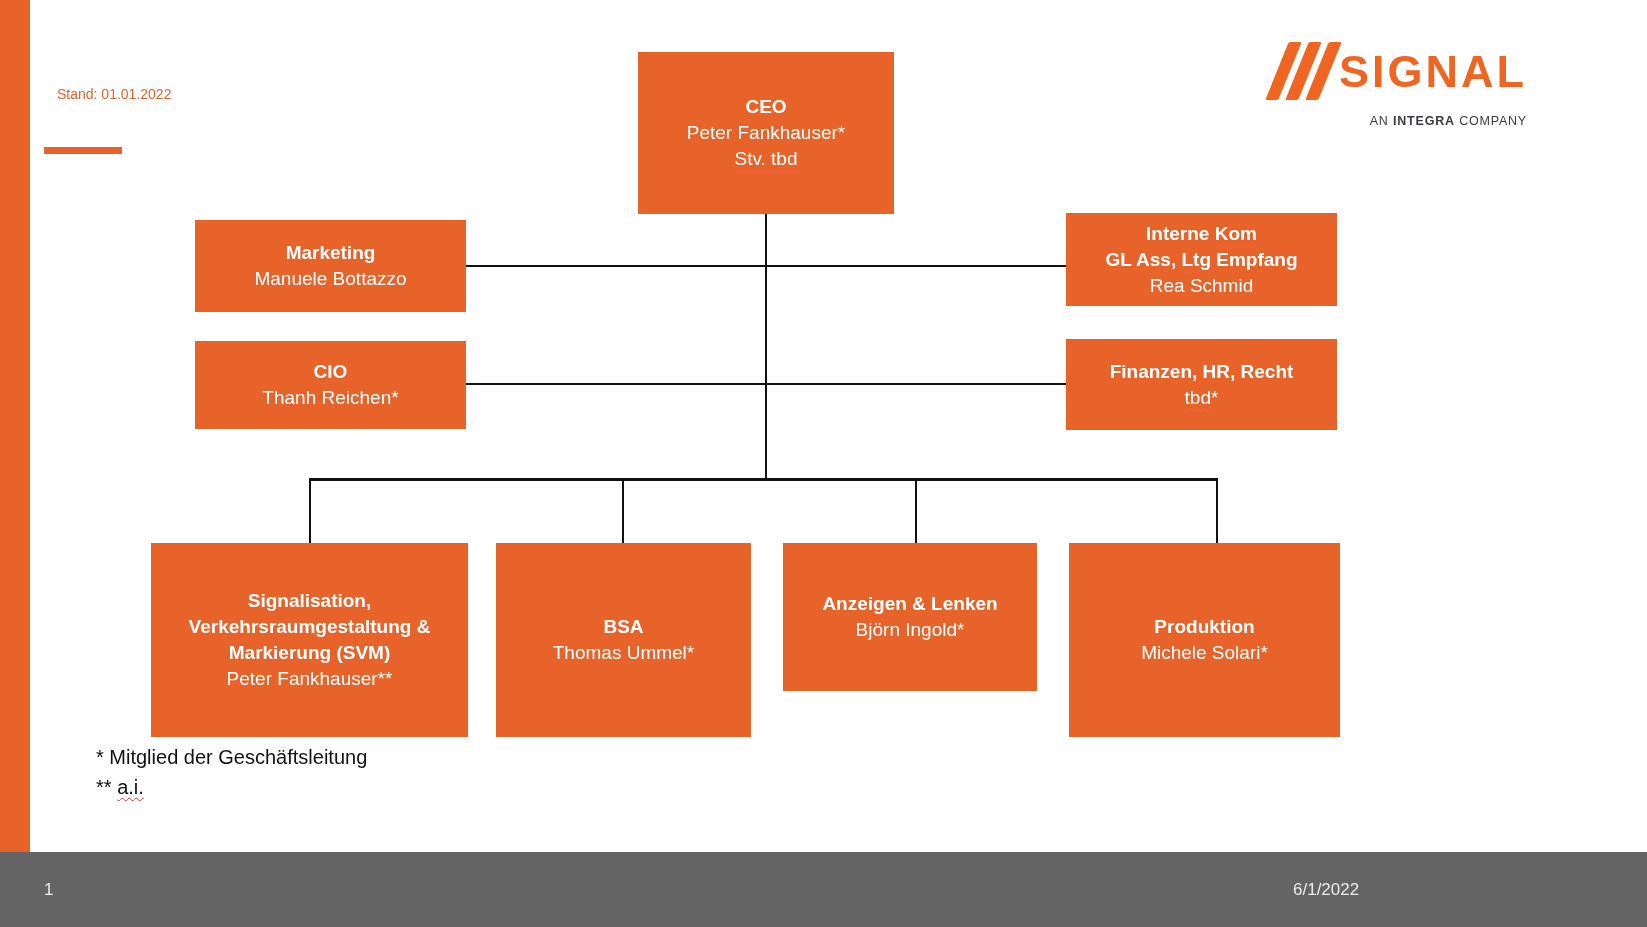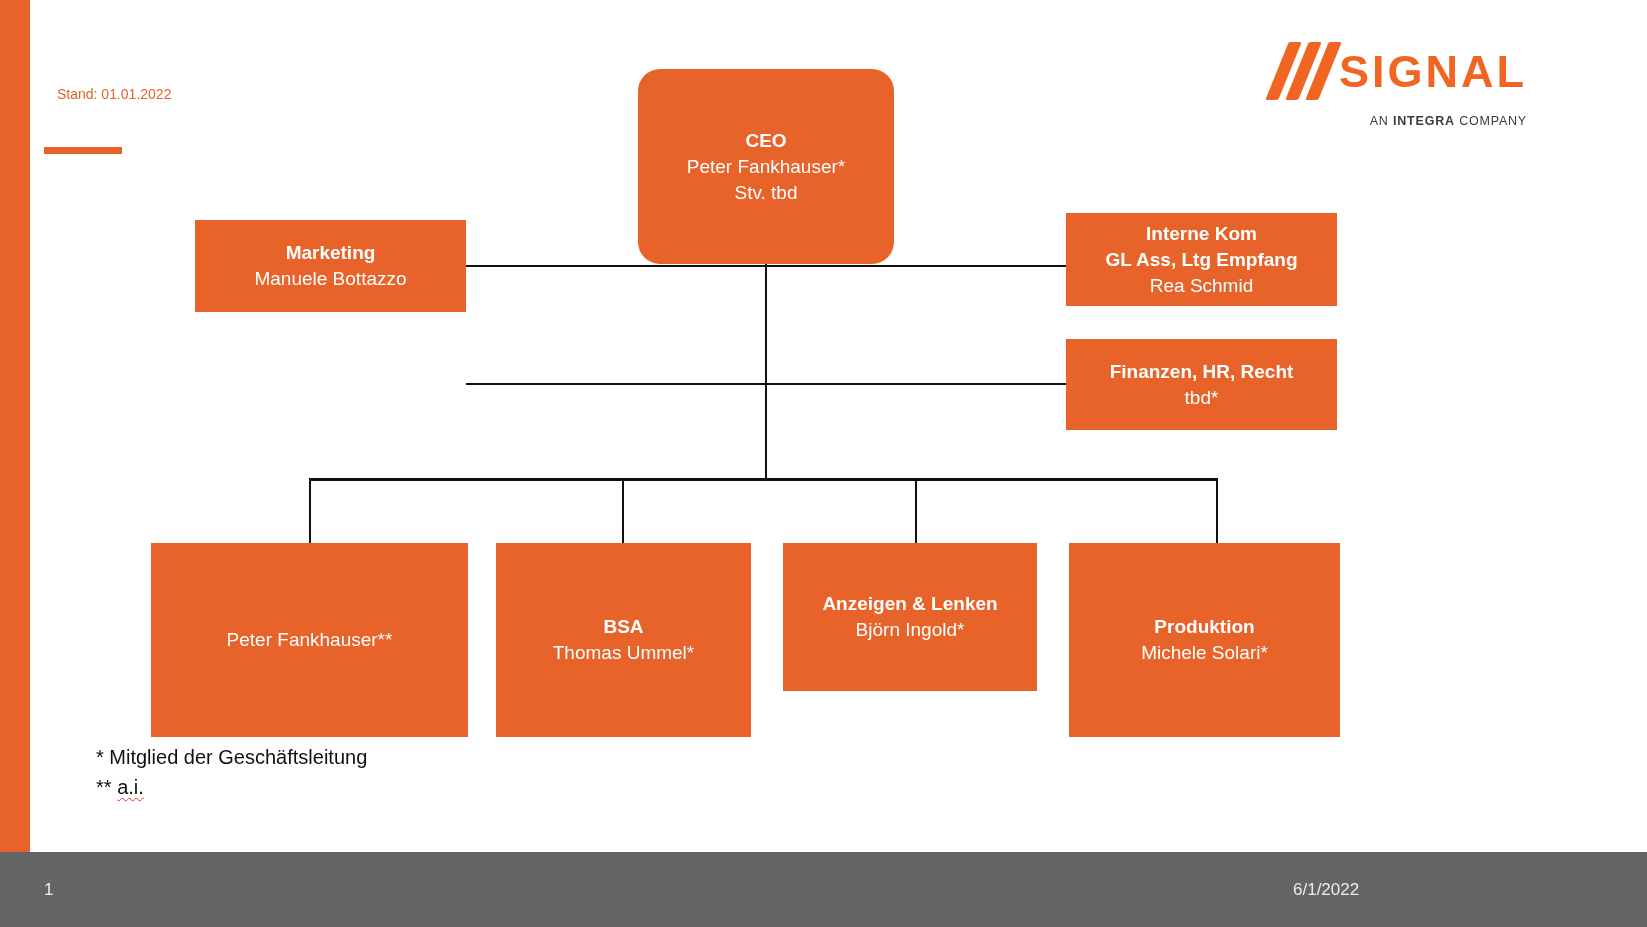--- a/index.html
+++ b/index.html
@@ -110,21 +110,21 @@
   }
   .box .t { font-weight: 700; }
   .wavy {
     text-decoration-line: underline;
     text-decoration-style: wavy;
     text-decoration-color: #ff5a4e;
     text-decoration-thickness: 1px;
     text-underline-offset: 4px;
     text-align: right;
   }
-  .b-ceo        { left: 638px;  top: 69px;  width: 256px; height: 195px; border-radius: 22px; }
+  .b-ceo        { left: 638px;  top: 52px;  width: 256px; height: 162px; }
   .b-marketing  { left: 195px;  top: 220px; width: 271px; height: 92px; }
   .b-cio        { left: 195px;  top: 341px; width: 271px; height: 88px; }
   .b-interne    { left: 1066px; top: 213px; width: 271px; height: 93px; }
   .b-finanzen   { left: 1066px; top: 339px; width: 271px; height: 91px; }
   .b-svm        { left: 151px;  top: 543px; width: 317px; height: 194px; }
   .b-bsa        { left: 496px;  top: 543px; width: 255px; height: 194px; }
   .b-anzeigen   { left: 783px;  top: 543px; width: 254px; height: 148px; }
   .b-produktion { left: 1069px; top: 543px; width: 271px; height: 194px; }
 
   
@@ -201,33 +201,38 @@
     <div class="t">CEO</div>
     <div>Peter Fankhauser*</div>
     <div class="wavy">Stv. tbd</div>
   </div>
 
   <div class="box b-marketing">
     <div class="t">Marketing</div>
     <div>Manuele Bottazzo</div>
   </div>
 
+  <div class="box b-cio">
+    <div class="t">CIO</div>
+    <div>Thanh Reichen*</div>
+  </div>
 
   <div class="box b-interne">
     <div class="t"><span>Interne</span> <span class="wavy">Kom</span></div>
     <div class="t"><span>GL Ass,</span> <span class="wavy">Ltg</span> <span>Empfang</span></div>
     <div>Rea Schmid</div>
   </div>
 
   <div class="box b-finanzen">
     <div class="t">Finanzen, HR, Recht</div>
     <div><span class="wavy">tbd</span><span>*</span></div>
   </div>
 
   <div class="box b-svm">
+    <div class="t">Signalisation, Verkehrsraumgestaltung &amp; Markierung (SVM)</div>
     <div>Peter Fankhauser**</div>
   </div>
 
   <div class="box b-bsa">
     <div class="t">BSA</div>
     <div>Thomas Ummel*</div>
   </div>
 
   <div class="box b-anzeigen">
     <div class="t">Anzeigen &amp; Lenken</div>

